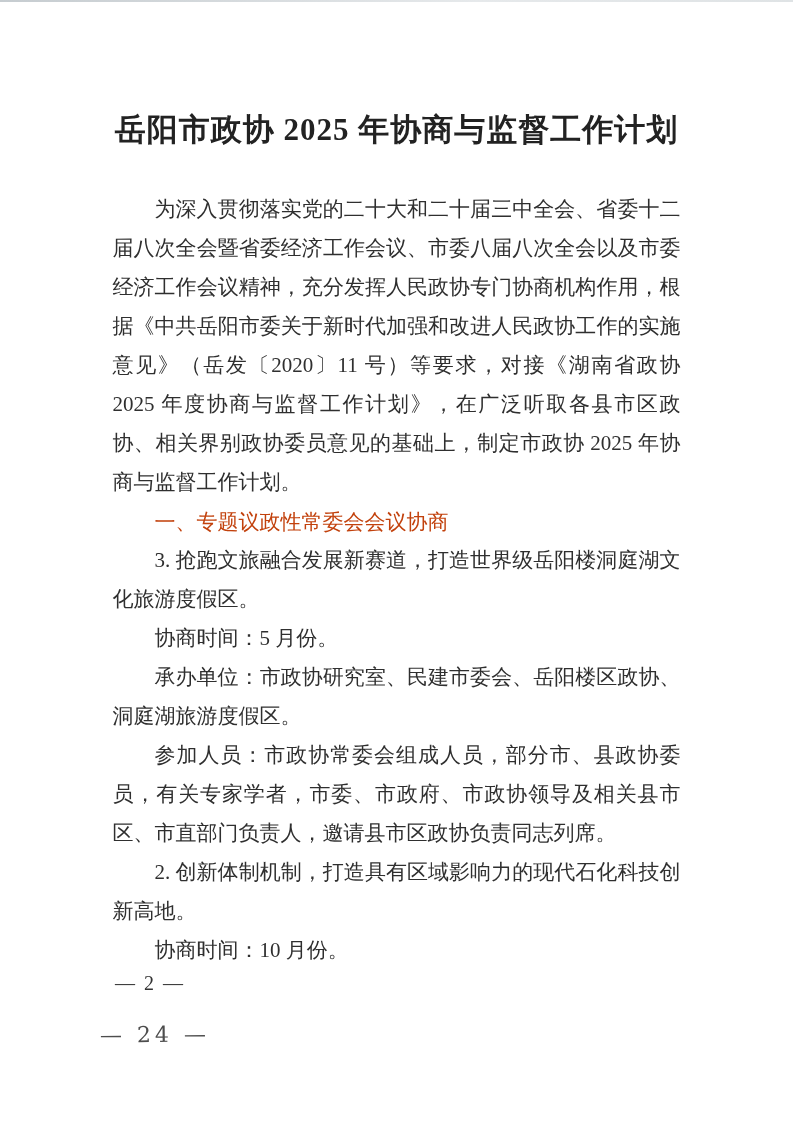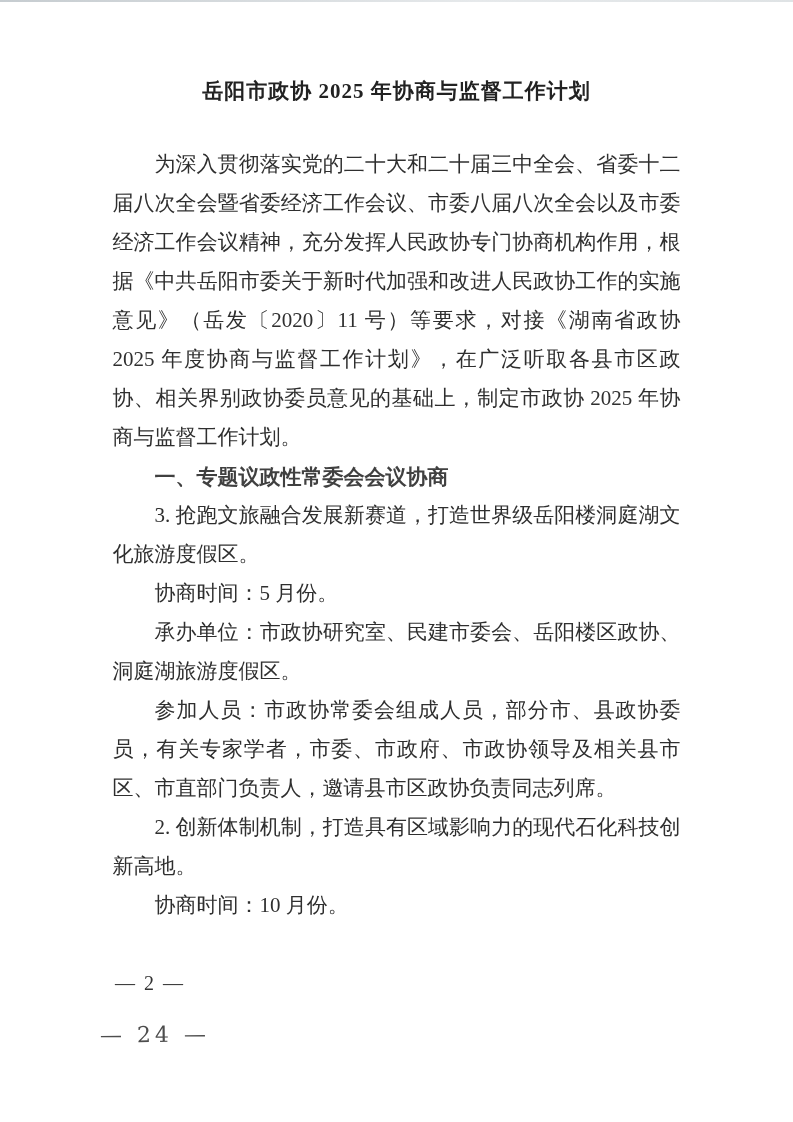--- a/index.html
+++ b/index.html
@@ -12,24 +12,24 @@
     font-family: "Liberation Serif", "DejaVu Serif", serif;
     color: #2e2e2e;
   }
   .scan-edge {
     position: absolute;
     top: 0; left: 0;
     width: 100%; height: 2px;
     background: linear-gradient(to right, #c6ccd0, #e6e9eb 60%, #dfe3e5);
   }
   .doc-title {
-    margin: 8px;
-    padding-top: 70px;
+    margin: 0;
+    padding-top: 110px;
     text-align: center;
-    font-size: 21px;
+    font-size: 31px;
     font-weight: 700;
     letter-spacing: 1px;
     color: #222222;
     line-height: 1.3;
   }
   .content {
     width: 568px;
     margin: 40px auto 16px auto;
     font-size: 21px;
     line-height: 39px;
@@ -37,22 +37,22 @@
     color: #2f2f2f;
   }
   .para {
     margin: 0;
     text-indent: 2em;
   }
   .heading {
     margin: 0;
     text-indent: 2em;
     font-family: "Liberation Sans", "DejaVu Sans", sans-serif;
-    font-weight: 700;
-    color: #404040;
+    font-weight: 400;
+    color: #c2410c;
     font-size: 21px;
   }
   .page-num {
     position: absolute;
     left: 115px;
     top: 972px;
     font-size: 20px;
     letter-spacing: 2px;
     color: #333333;
   }

